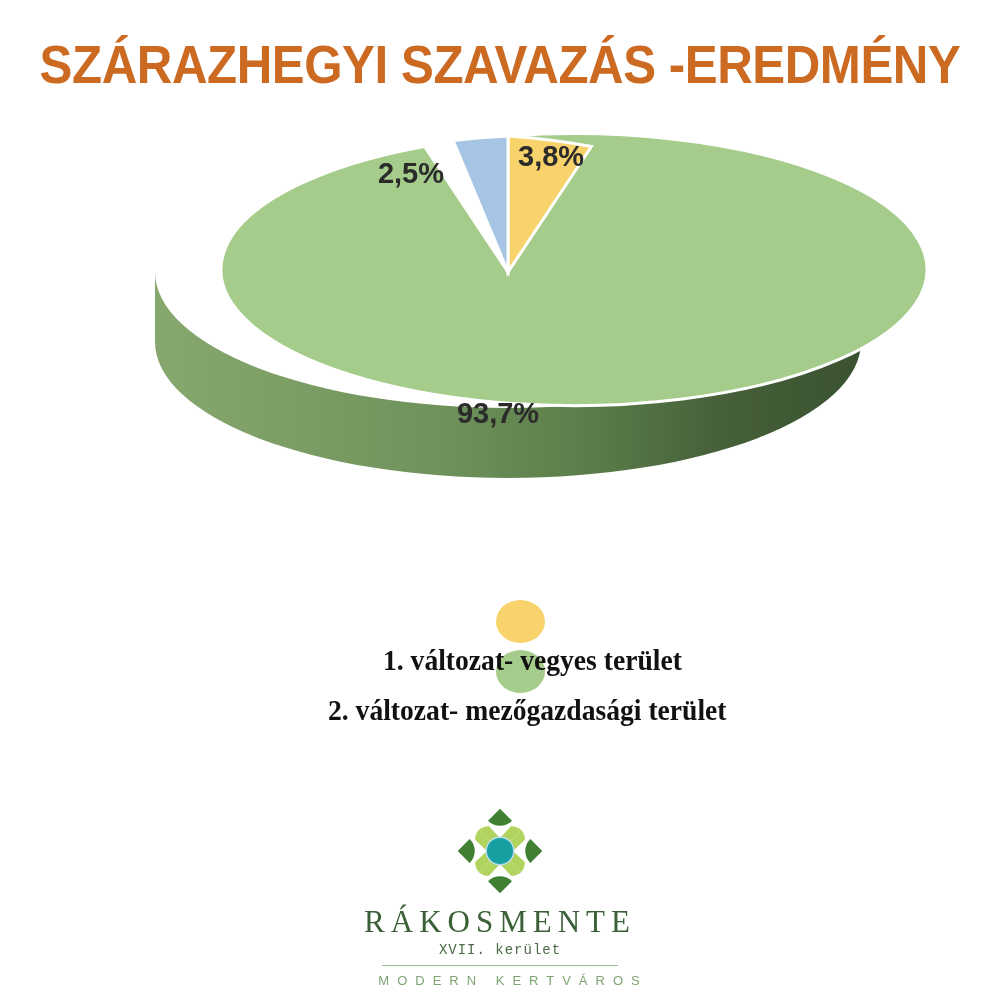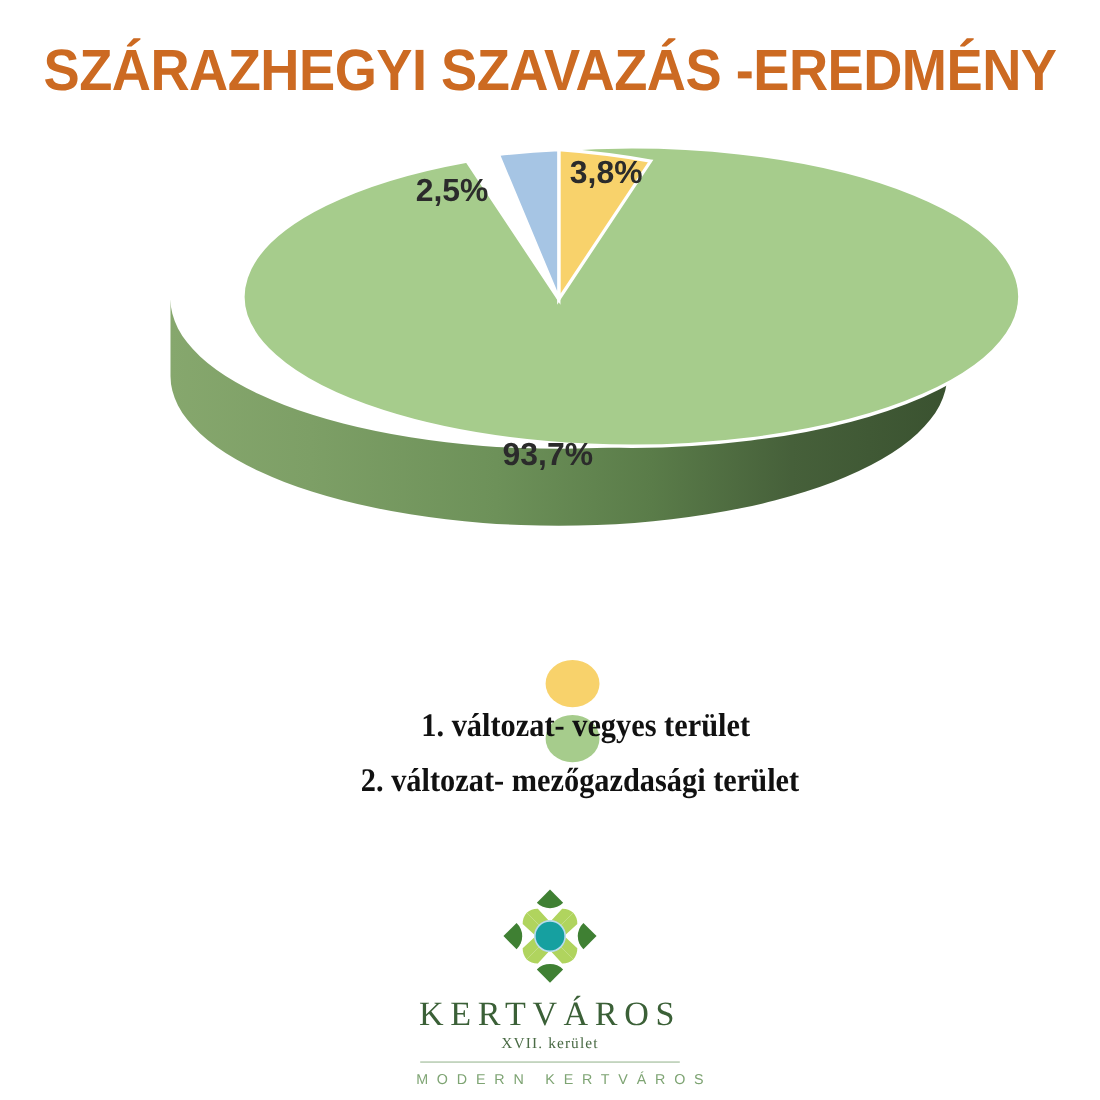--- a/index.html
+++ b/index.html
@@ -97,21 +97,21 @@
   #logo-name {
     margin-top: 9px;
     font-family: "Liberation Serif", serif;
     font-size: 31px;
     letter-spacing: 6px;
     color: #3b6037;
     line-height: 1;
   }
   #logo-sub {
     margin-top: 6px;
-    font-family: Liberation Serif, serif;
+    font-family: Liberation Mono, monospace;
     font-size: 14px;
     letter-spacing: 1px;
     color: #4a6b45;
     line-height: 1;
   }
   #logo-rule {
     width: 236px;
     height: 1px;
     background: #9bb894;
     margin: 8px auto 0 auto;
@@ -206,20 +206,20 @@
       <path d="M 50,4 L 63,17 A 18,18 0 0 1 37,17 Z"></path>
       <path d="M 96,50 L 83,63 A 18,18 0 0 1 83,37 Z"></path>
       <path d="M 50,96 L 37,83 A 18,18 0 0 1 63,83 Z"></path>
       <path d="M 4,50 L 17,37 A 18,18 0 0 1 17,63 Z"></path>
     </g>
 
     <circle cx="50" cy="50" r="15" fill="#16a0a0"></circle>
     <circle cx="50" cy="50" r="15" fill="none" stroke="#b8dcee" stroke-width="1.6"></circle>
   </svg>
 
-  <div id="logo-name">KERTVÁROS</div>
+  <div id="logo-name">RÁKOSMENTE</div>
 
   <div id="logo-sub">XVII. kerület</div>
 
   <div id="logo-rule"></div>
 
   <div id="logo-tag">MODERN KERTVÁROS</div>
 </div>
 
 </body></html>

